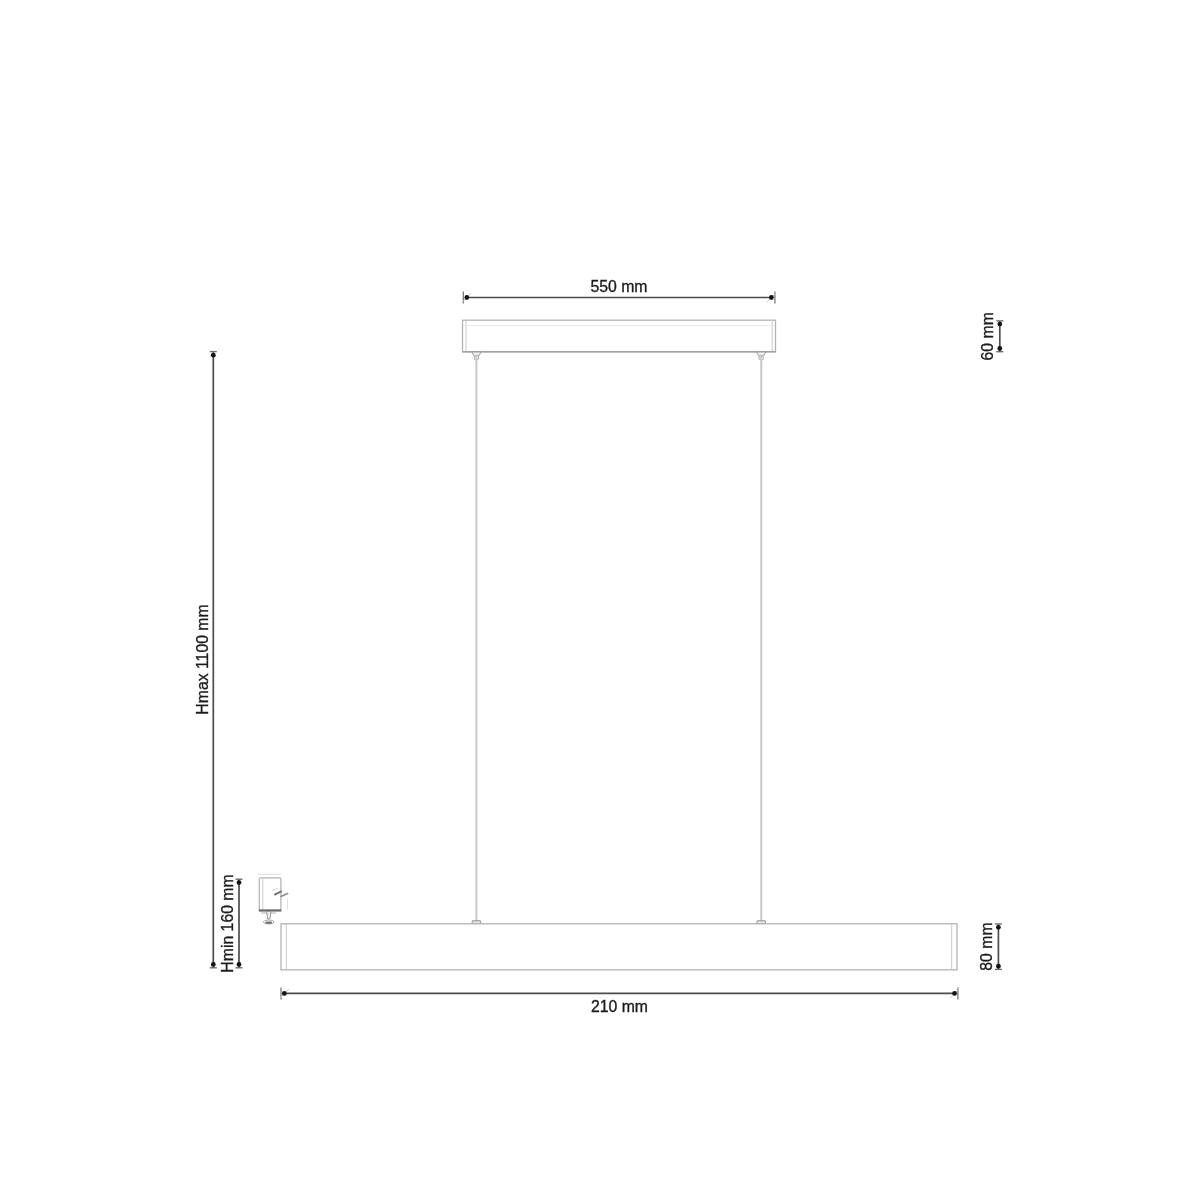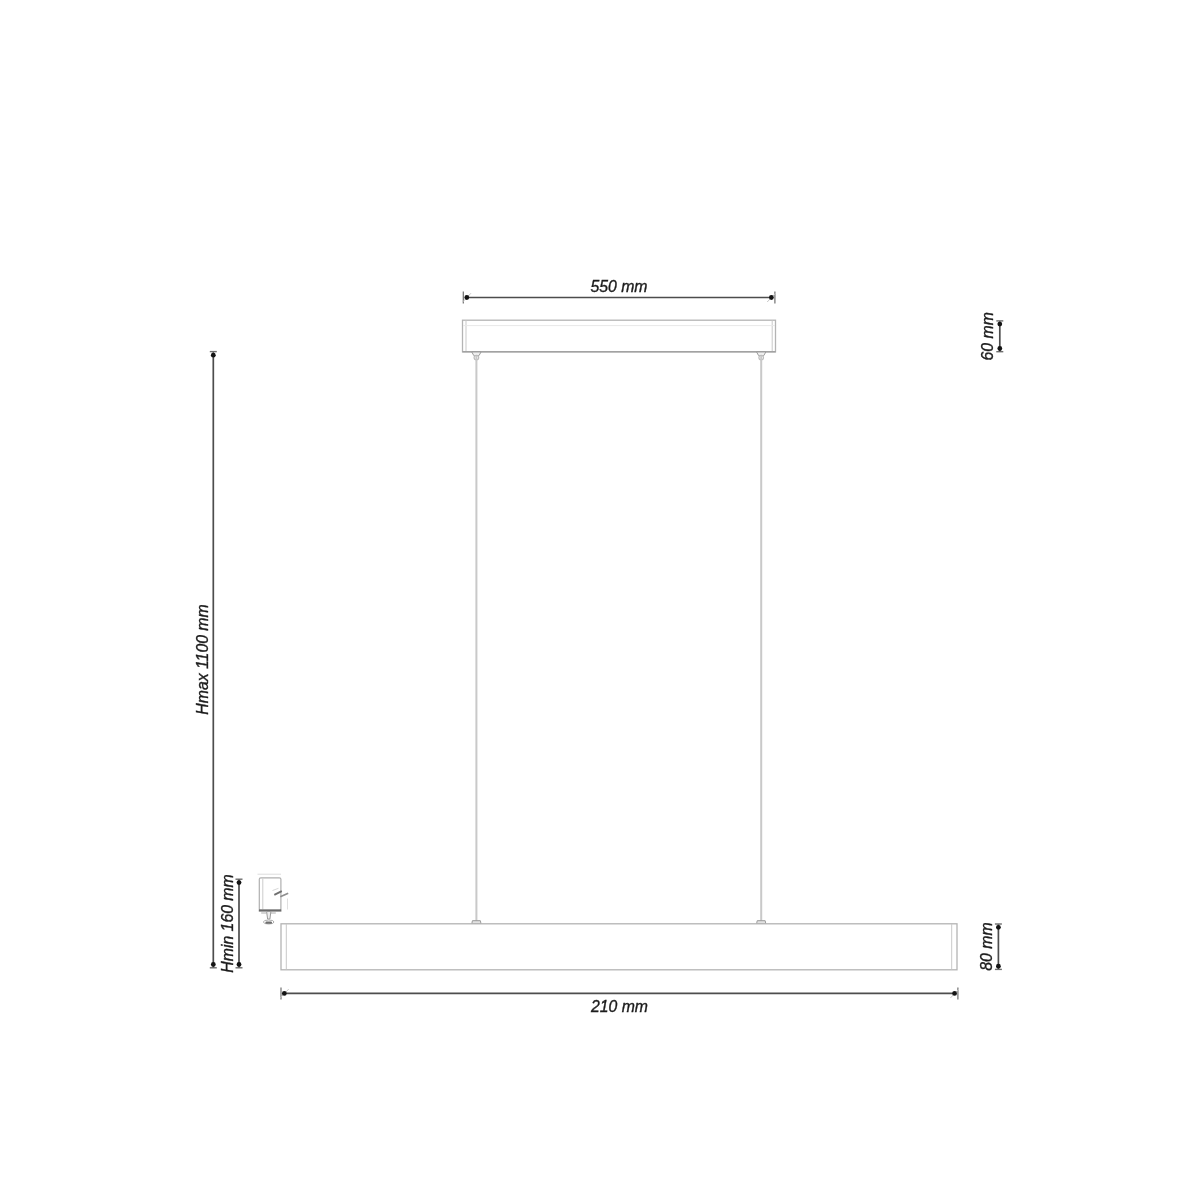--- a/index.html
+++ b/index.html
@@ -1,16 +1,16 @@
 <!DOCTYPE html>
 <html><head>
 <meta charset="utf-8">
 <style>
   html,body{margin:0;padding:0;background:#ffffff;}
-  .wrap{width:1200px;height:1200px;position:relative;overflow:hidden;background:#fff;font-style:italic;}
+  .wrap{width:1200px;height:1200px;position:relative;overflow:hidden;background:#fff;}
   svg{position:absolute;left:0;top:0;filter:blur(0.45px);}
   text{font-family:"Liberation Sans", sans-serif;fill:#1c1c1c;stroke:#1c1c1c;stroke-width:0.35;}
 </style>
 </head>
 <body>
 <div class="wrap">
 <svg width="1200" height="1200" viewBox="0 0 1200 1200">
 
   <rect x="462.5" y="320.2" width="313" height="31.6" fill="#ffffff" stroke="#b4b4b4" stroke-width="1.3"></rect>
   <line x1="466" y1="320.5" x2="466" y2="351.5" stroke="#c9c9c9" stroke-width="1"></line>

